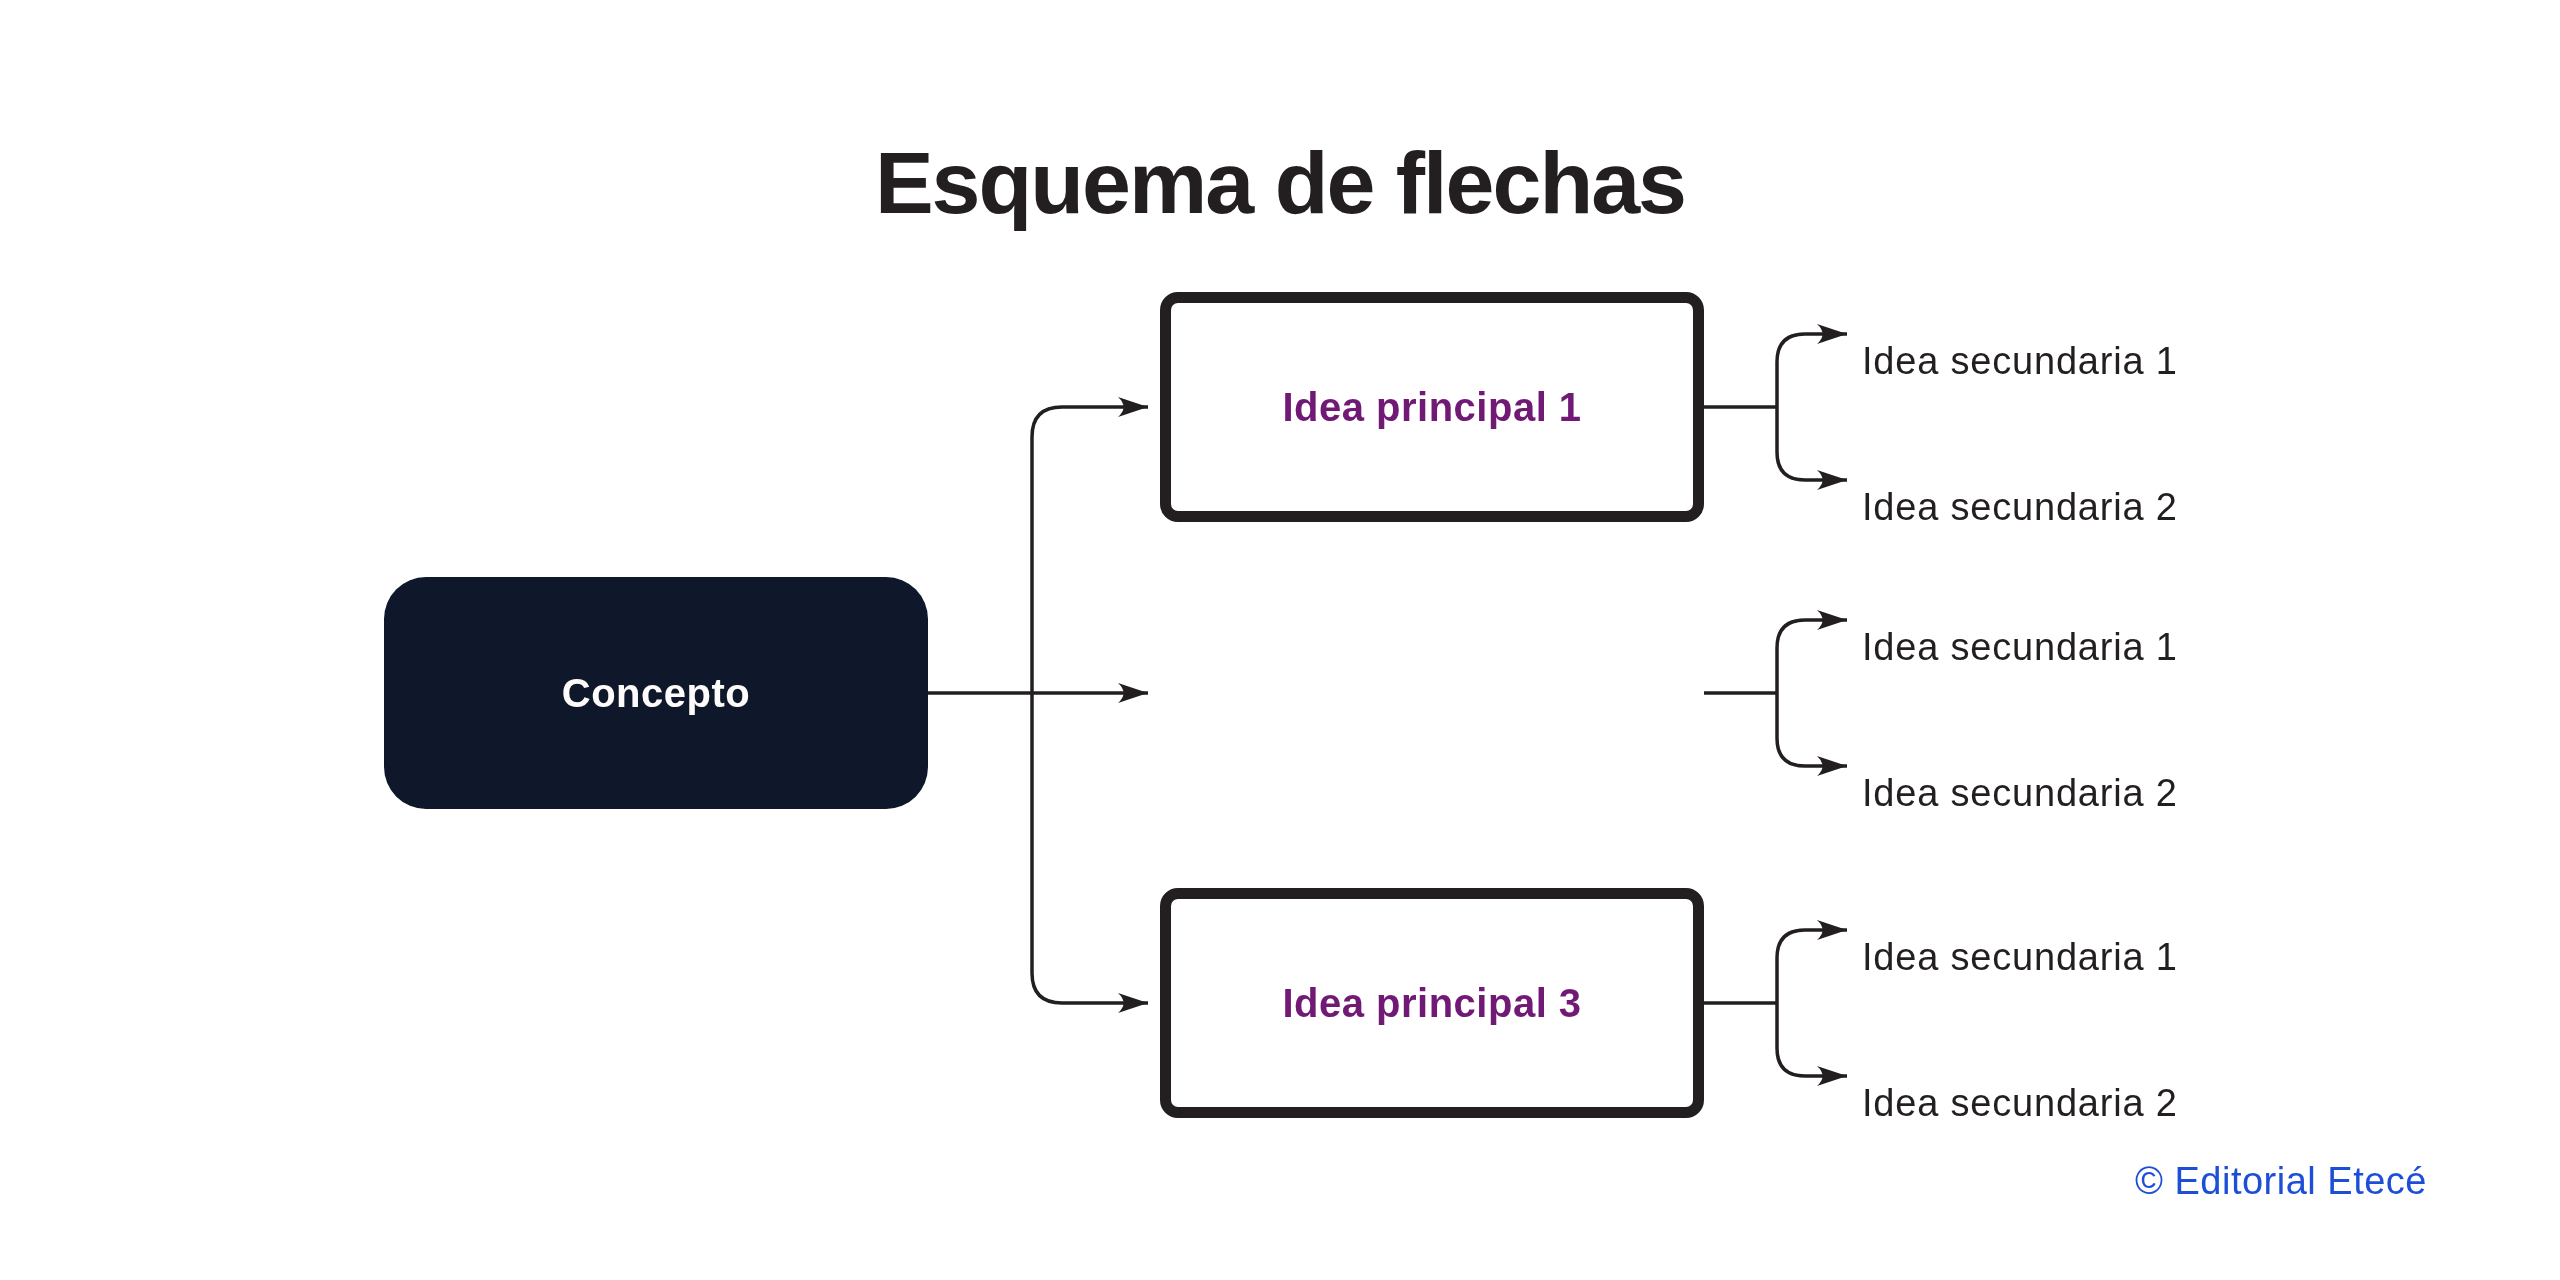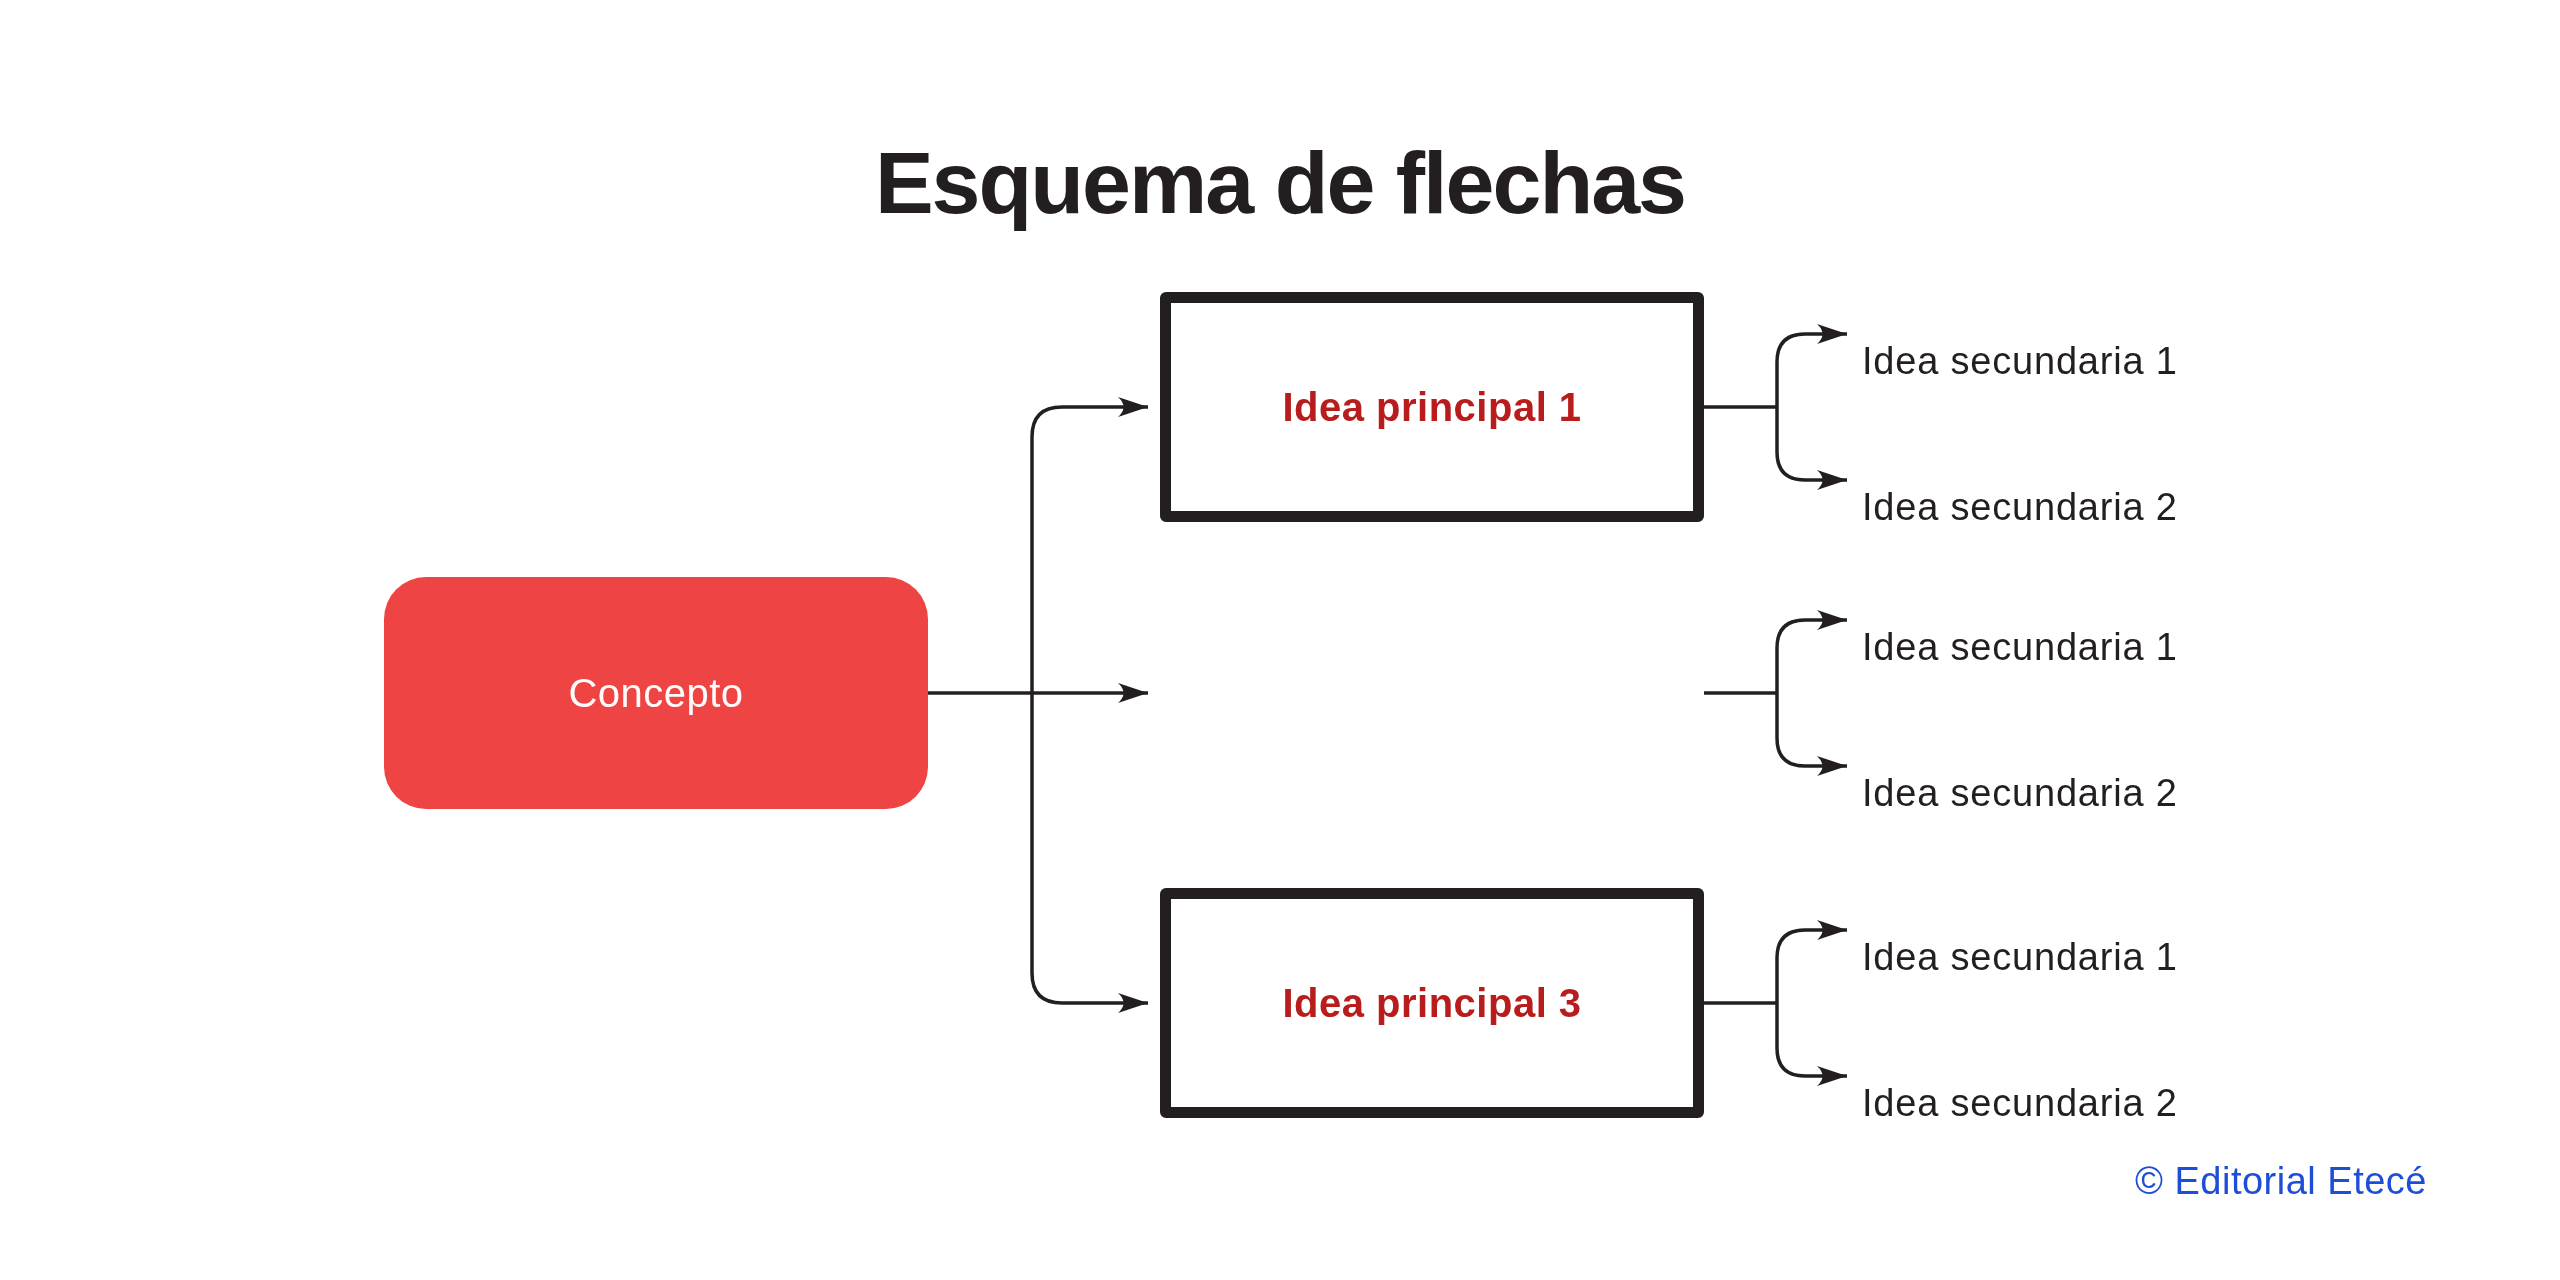--- a/index.html
+++ b/index.html
@@ -10,30 +10,30 @@
   }
   .title{
     position:absolute;top:80px;left:0;width:100%;
     text-align:center;font-size:88px;font-weight:700;
     letter-spacing:-2px;line-height:1;color:#231f20;
   }
   .svg-layer{position:absolute;left:0;top:0;width:2560px;height:1280px;}
   .ln{stroke:#231f20;stroke-width:3.5;fill:none;}
   .central-box{
     position:absolute;left:384px;top:577px;width:544px;height:232px;
-    background:#ef4444;border-radius:42px;
+    background:#0f172a;border-radius:42px;
     display:flex;flex-direction:column;align-items:center;justify-content:center;
-    text-align:center;color:#fdfcfa;font-size:40px;font-weight:400;
+    text-align:center;color:#fdfcfa;font-size:40px;font-weight:700;
     line-height:58px;letter-spacing:0.5px;
   }
   .main-box{
     position:absolute;left:1160px;width:544px;height:230px;box-sizing:border-box;
-    border:11px solid #231f20;border-radius:6px;background:#ffffff;
+    border:11px solid #231f20;border-radius:18px;background:#ffffff;
     display:flex;align-items:center;justify-content:center;
-    font-size:40px;font-weight:700;letter-spacing:0.5px;color:#b91c1c;
+    font-size:40px;font-weight:700;letter-spacing:0.5px;color:#701a75;
   }
   .mb1{top:292px}.mb2{top:578px}.mb3{top:888px}
   .sec{
     position:absolute;left:1862px;transform:translateY(-50%);
     font-size:38px;font-weight:300;letter-spacing:0.8px;
     white-space:nowrap;color:#231f20;margin-top:27px;
   }
   .copyright{
     position:absolute;right:133px;top:1160px;
     font-size:38px;font-weight:300;letter-spacing:0.5px;color:#1d4ed8;

